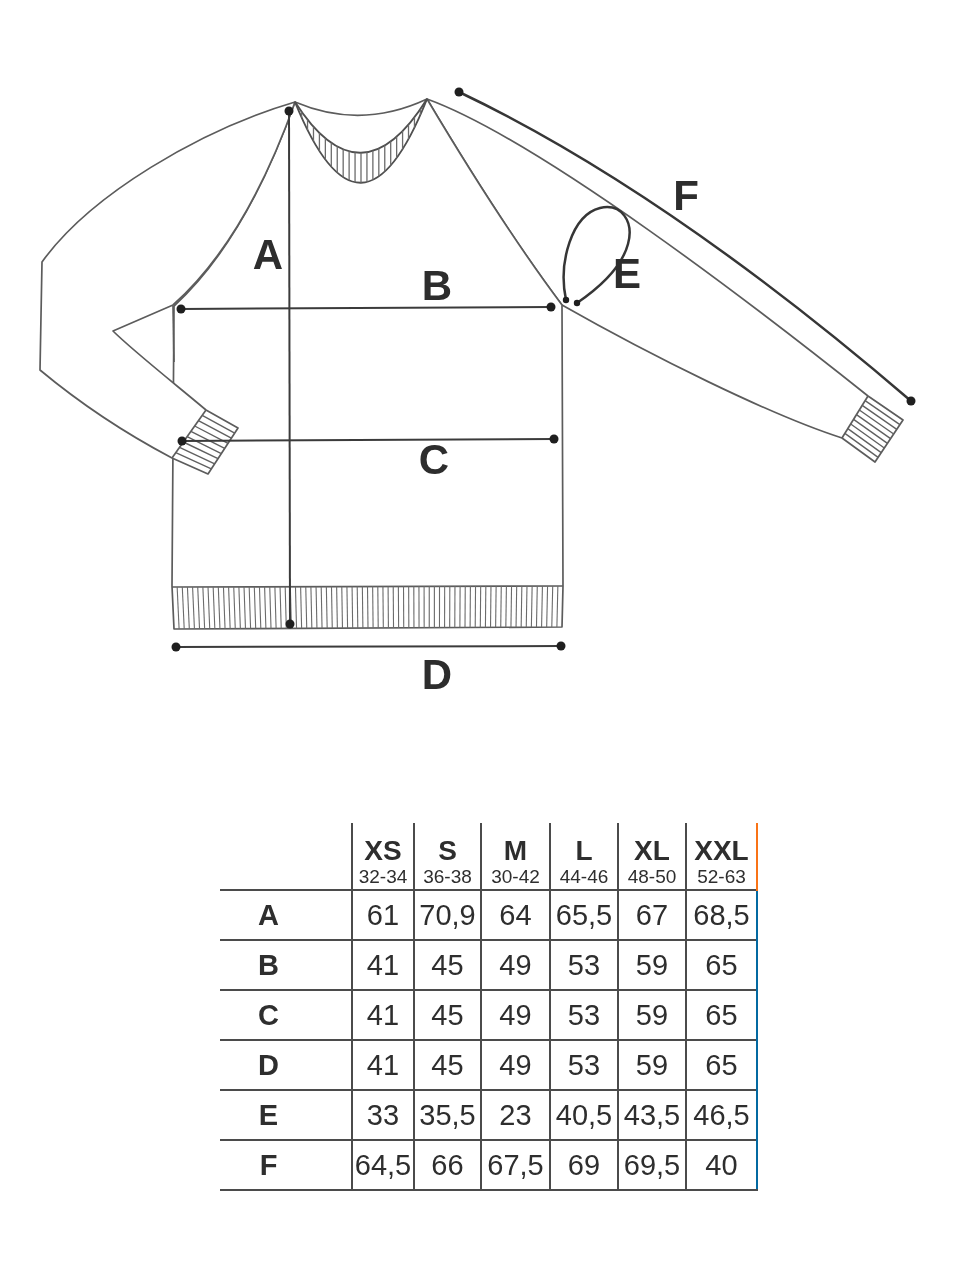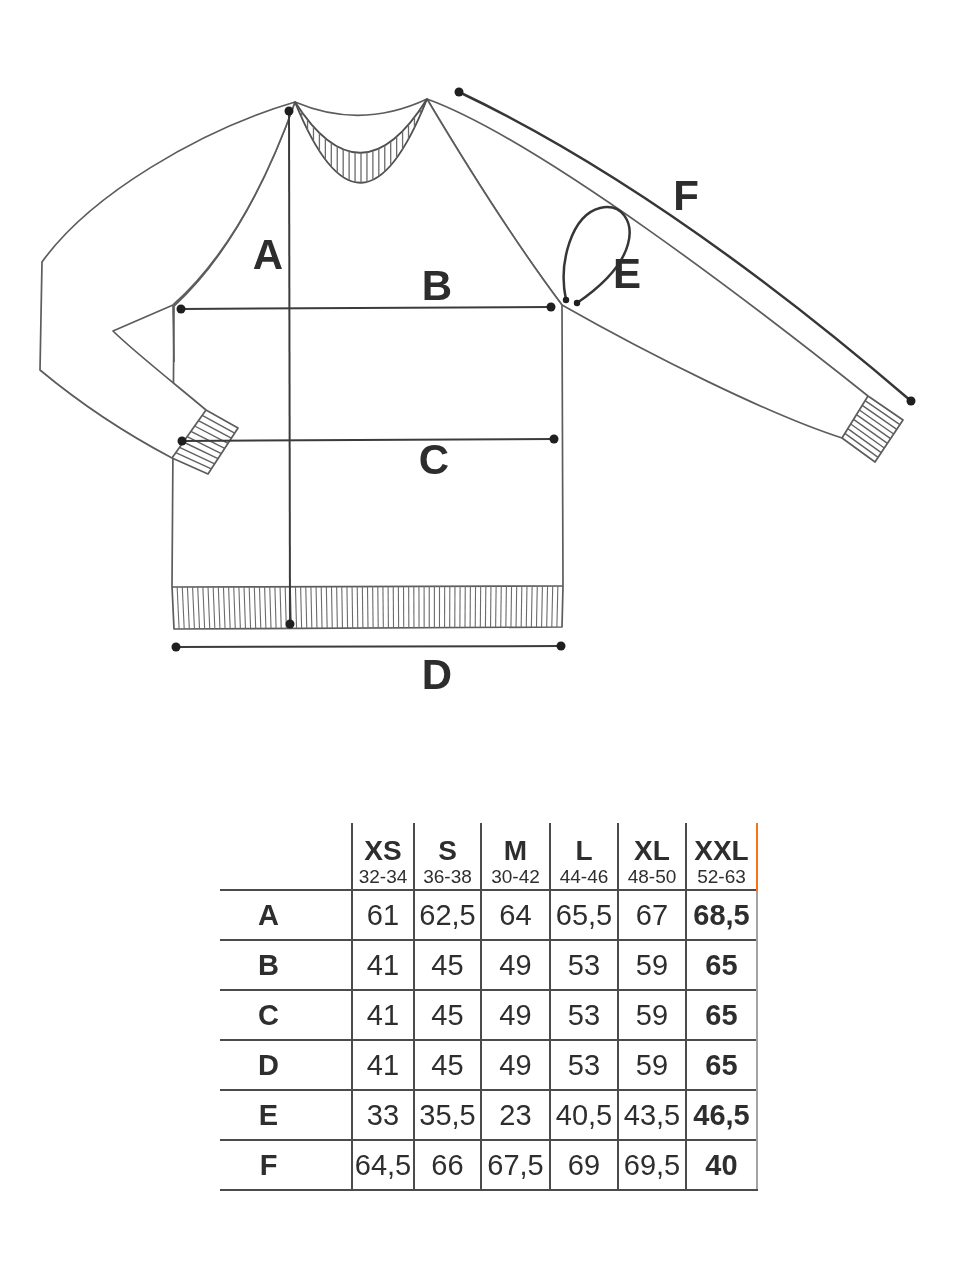--- a/index.html
+++ b/index.html
@@ -23,21 +23,21 @@
   #size-table{position:absolute;left:220px;top:823px;border-collapse:collapse;table-layout:fixed;color:#2e2e2e;}
   #size-table th,#size-table td{padding:0;}
   #size-table thead th{height:66px;vertical-align:middle;text-align:center;}
   #size-table thead th.size-col{border-left:2px solid #4b4b4b;}
   #size-table thead th.size-col:last-child{border-right:2px solid #f97316;}
   #size-table .size{font-size:28px;font-weight:bold;line-height:1.08;margin-top:12px;}
   #size-table .range{font-size:19px;font-weight:normal;line-height:1.15;}
   #size-table tbody th,#size-table tbody td{height:48px;border-top:2px solid #4b4b4b;text-align:center;vertical-align:middle;font-size:29px;}
   #size-table tbody th{font-weight:bold;padding-right:34px;}
   #size-table tbody td{border-left:2px solid #4b4b4b;font-weight:normal;border-radius:10px;}
-  #size-table tbody td:last-child{border-right:2px solid #a3a3a3;font-weight:bold;}
+  #size-table tbody td:last-child{border-right:2px solid #0369a1;}
   #size-table tbody tr:last-child th,#size-table tbody tr:last-child td{border-bottom:2px solid #4b4b4b;}
 </style>
 </head>
 <body>
 
 <div class="stage">
 
   <svg id="diagram" width="960" height="760" viewBox="0 0 960 760" xmlns="http://www.w3.org/2000/svg">
 
     <path class="garment" d="M427,99 C 540,140 760,310 868,396 L 903,420 L 875,462 L 842,438
@@ -241,21 +241,21 @@
         <th class="size-col">
           <div class="size">XXL</div>
           <div class="range">52-63</div>
         </th>
       </tr>
     </thead>
     <tbody>
       <tr>
         <th>A</th>
         <td>61</td>
-        <td>62,5</td>
+        <td>70,9</td>
         <td>64</td>
         <td>65,5</td>
         <td>67</td>
         <td>68,5</td>
       </tr>
       <tr>
         <th>B</th>
         <td>41</td>
         <td>45</td>
         <td>49</td>

